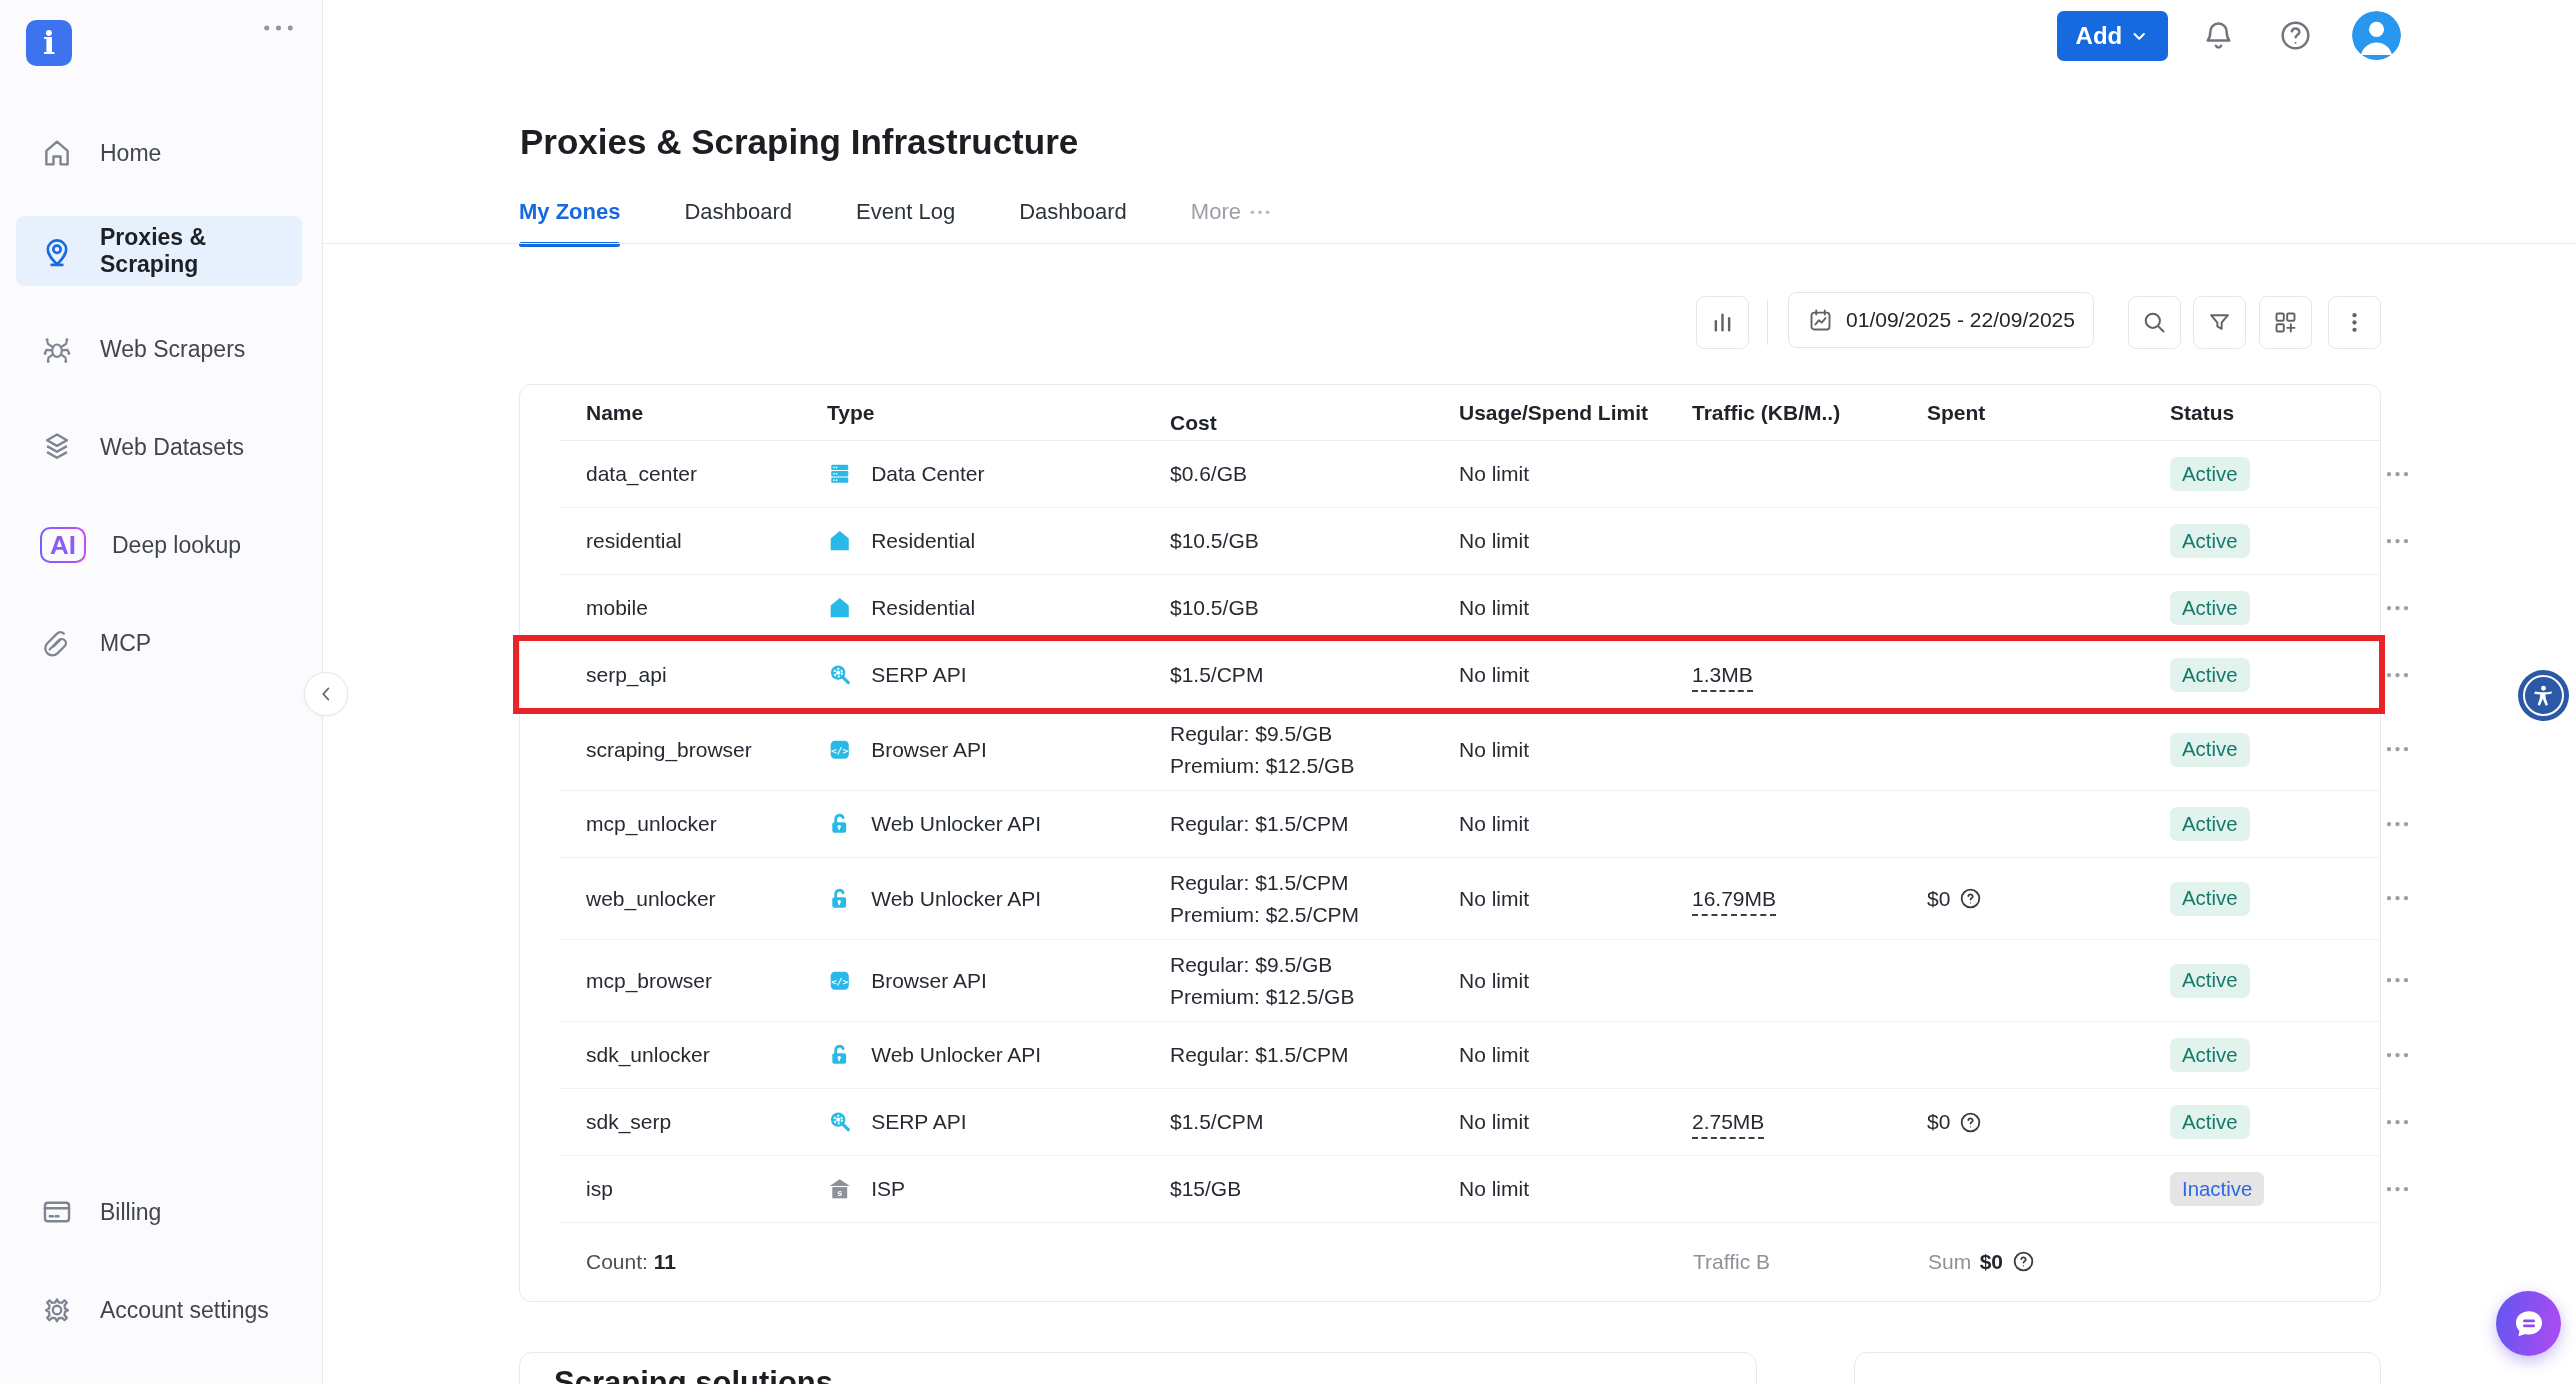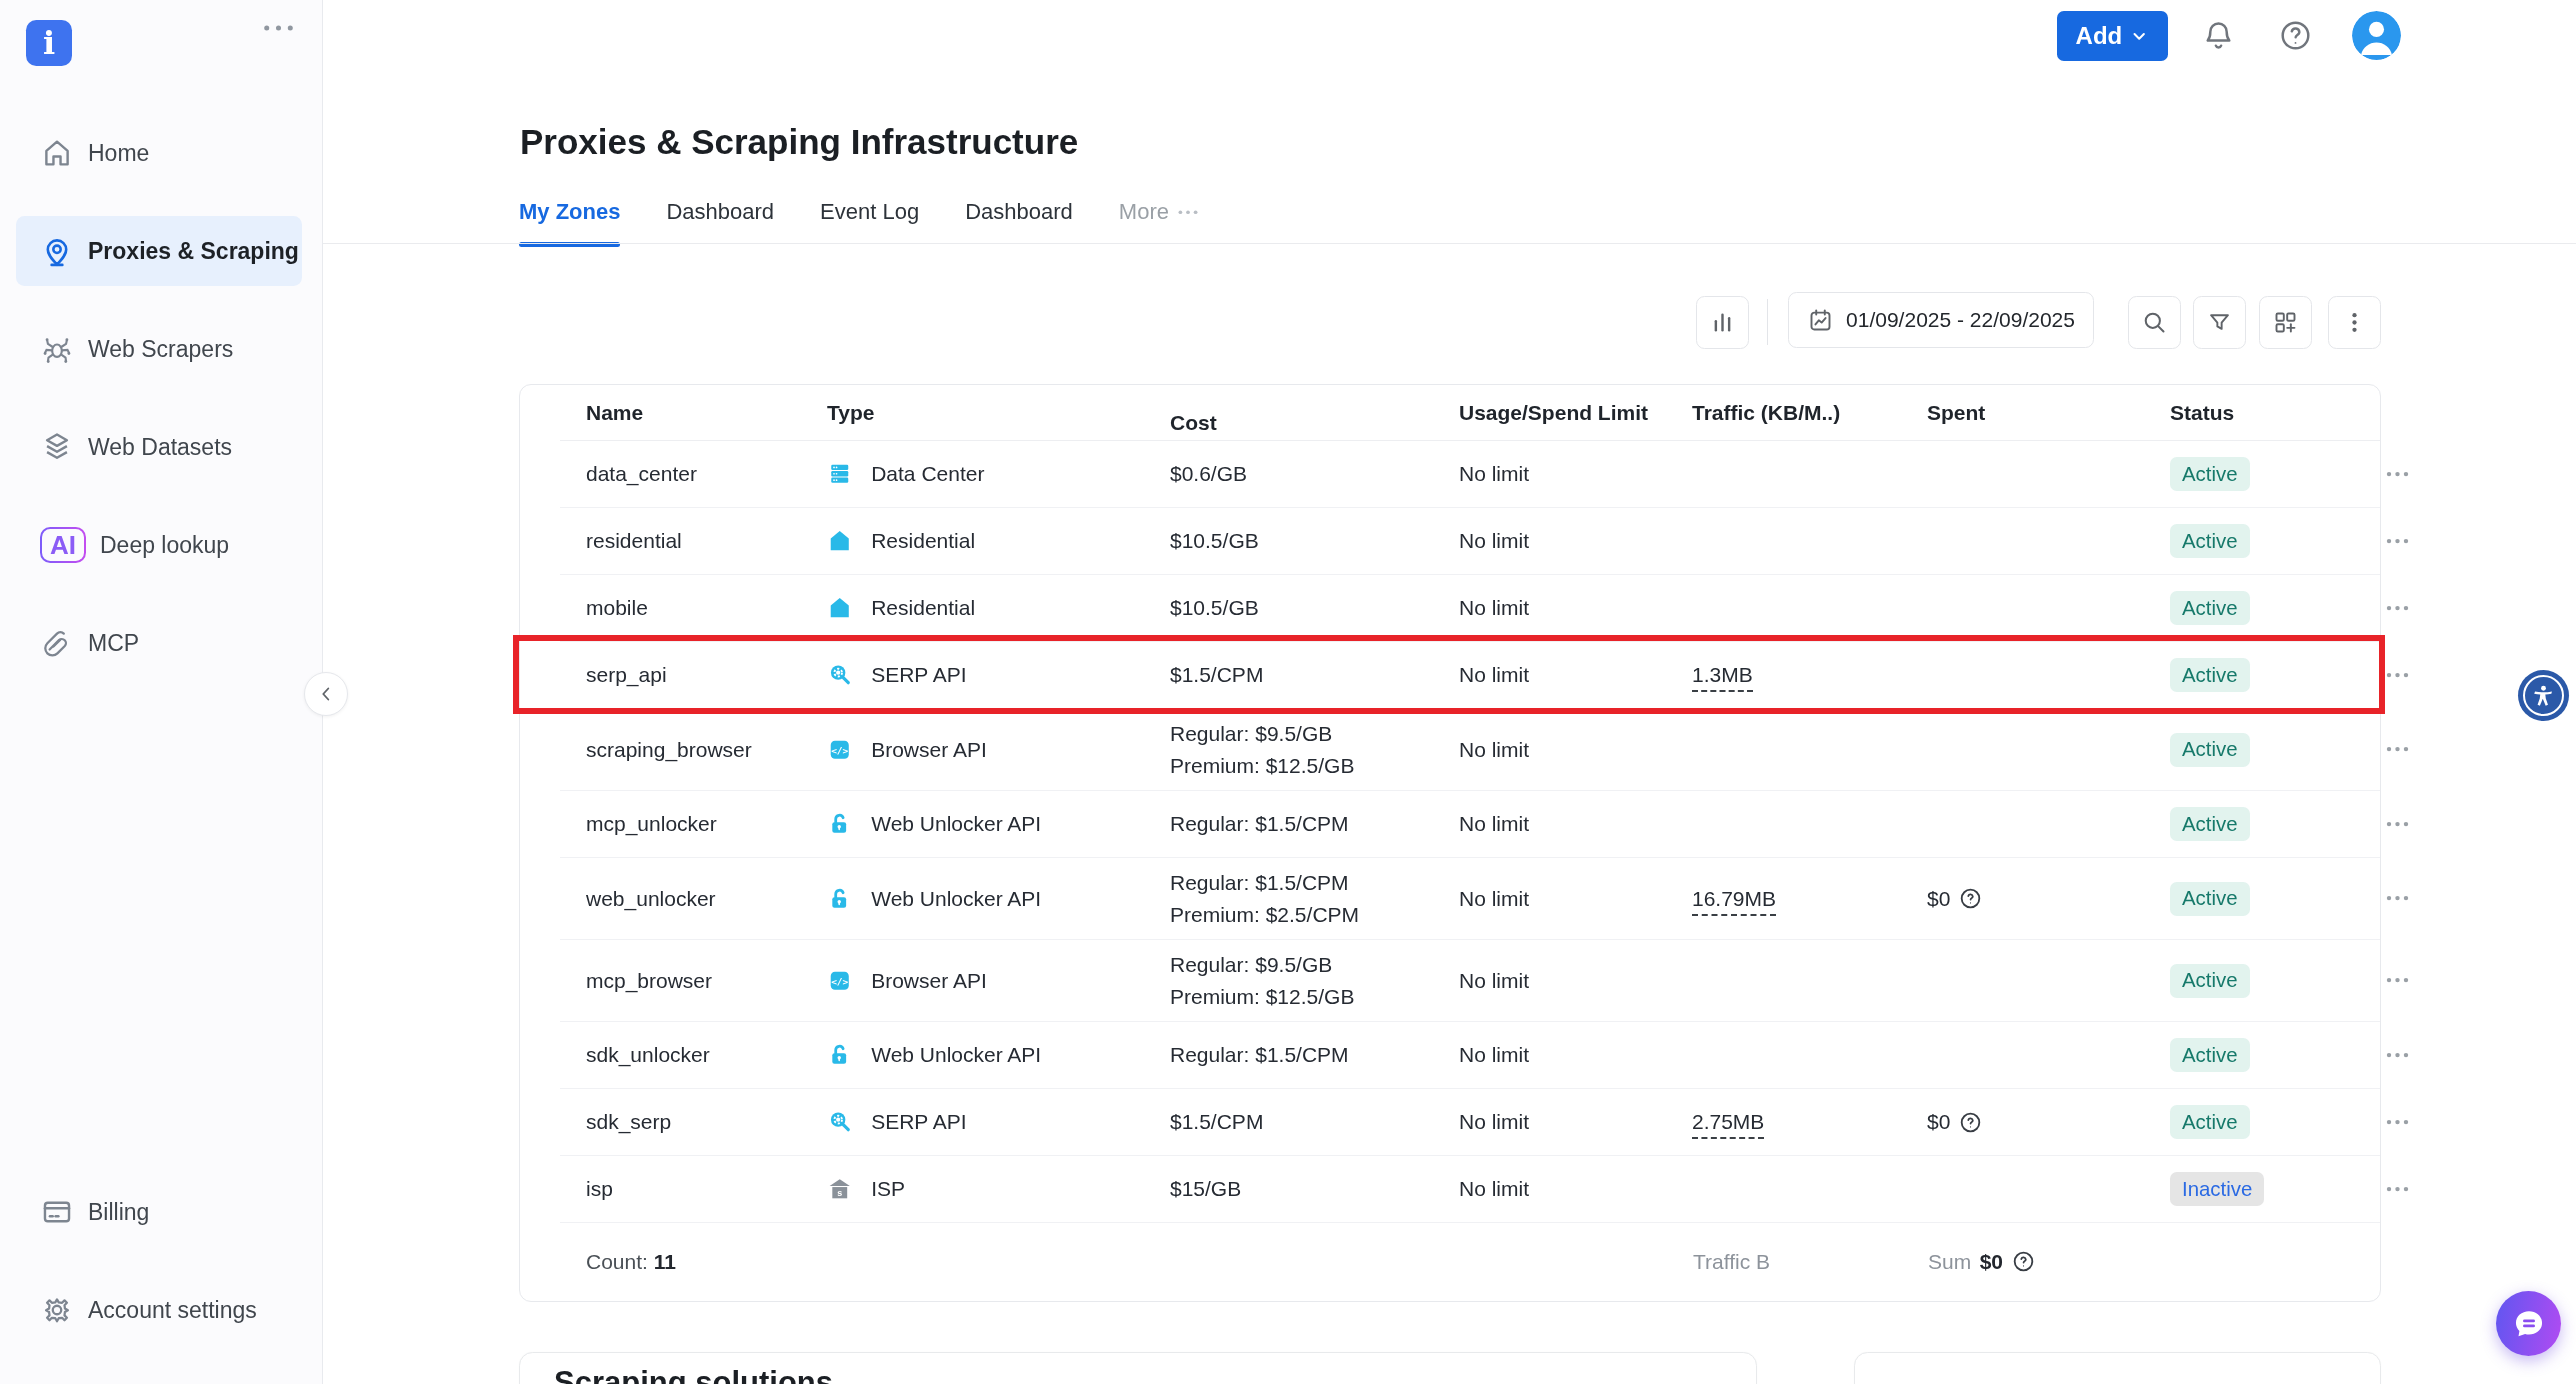--- a/index.html
+++ b/index.html
@@ -10,21 +10,21 @@
   
   .sidebar { position:absolute; left:0; top:0; width:323px; height:1384px;
     background:#fbfbfd; border-right:0.9px solid #e8eaee; }
   .logo { position:absolute; left:26px; top:19.6px; width:46px; height:46px; border-radius:10.2px;
     background:#3e73ef; color:#fff; display:flex; align-items:center; justify-content:center;
     font-family:"DejaVu Serif", serif; font-weight:700; font-size:32px; }
   .side-dots { position:absolute; right:25.5px; top:22px; }
   .nav { position:absolute; left:0; top:118px; width:100%; }
   .nav-bottom { position:absolute; left:0; top:1177px; width:100%; }
   .nav-item { height:70px; margin:0 20.4px 28px 16px; display:flex; align-items:center;
-    padding-left:24px; gap:14px; border-radius:8.5px; cursor:pointer; }
+    padding-left:24px; gap:26px; border-radius:8.5px; cursor:pointer; }
   .nav-item .lbl { font-size:23px; color:#40464d; }
   .nav-item.active { background:#e7f0fd; }
   .nav-item.active .lbl { color:#1d2126; font-weight:700; }
   .ic { display:inline-flex; align-items:center; justify-content:center; }
   .ic svg { display:block; }
   .ai-badge { display:inline-flex; align-items:center; justify-content:center;
     width:46px; height:36px; border-radius:10.2px; border:2.6px solid transparent;
     background:linear-gradient(#fbfbfd,#fbfbfd) padding-box,
                linear-gradient(90deg,#7c5cfa,#c44df0) border-box;
     color:#8b5cf6; font-weight:700; font-size:26px; }
@@ -34,21 +34,21 @@
 
   
   .add-btn { position:absolute; left:2057px; top:11px; width:111px; height:50px;
     background:#1769e0; border:none; border-radius:6.8px; color:#fff; font-weight:700;
     font-size:24px; font-family:inherit; display:flex; align-items:center; justify-content:center; gap:6.8px; cursor:pointer; }
   .top-ic { position:absolute; top:17px; width:37px; height:37px; }
   .avatar { position:absolute; left:2352px; top:11px; width:49px; height:49px; border-radius:50%; overflow:hidden; }
 
   
   .page-title { position:absolute; left:520px; top:122px; font-size:35px; font-weight:700; color:#1b1f24; }
-  .tabs { position:absolute; left:519px; top:199px; display:flex; gap:46px; }
+  .tabs { position:absolute; left:519px; top:199px; display:flex; gap:64px; }
   .tab { position:relative; font-size:22px; font-weight:500; color:#2d333a; padding-bottom:22px;
     display:flex; align-items:center; gap:8.5px; cursor:pointer; }
   .tab.active { color:#1769e0; font-weight:700; }
   .tab.muted { color:#9aa0a6; }
   .tab .underline { position:absolute; left:0; bottom:0; height:5.1px; width:100%;
     background:#1769e0; border-radius:2.6px; }
   .tabs-divider { position:absolute; left:323px; top:243px; width:2253px; height:0.9px; background:#eaebee; }
 
   
   .sq-btn { position:absolute; top:296px; width:53px; height:53px; background:#fff;

